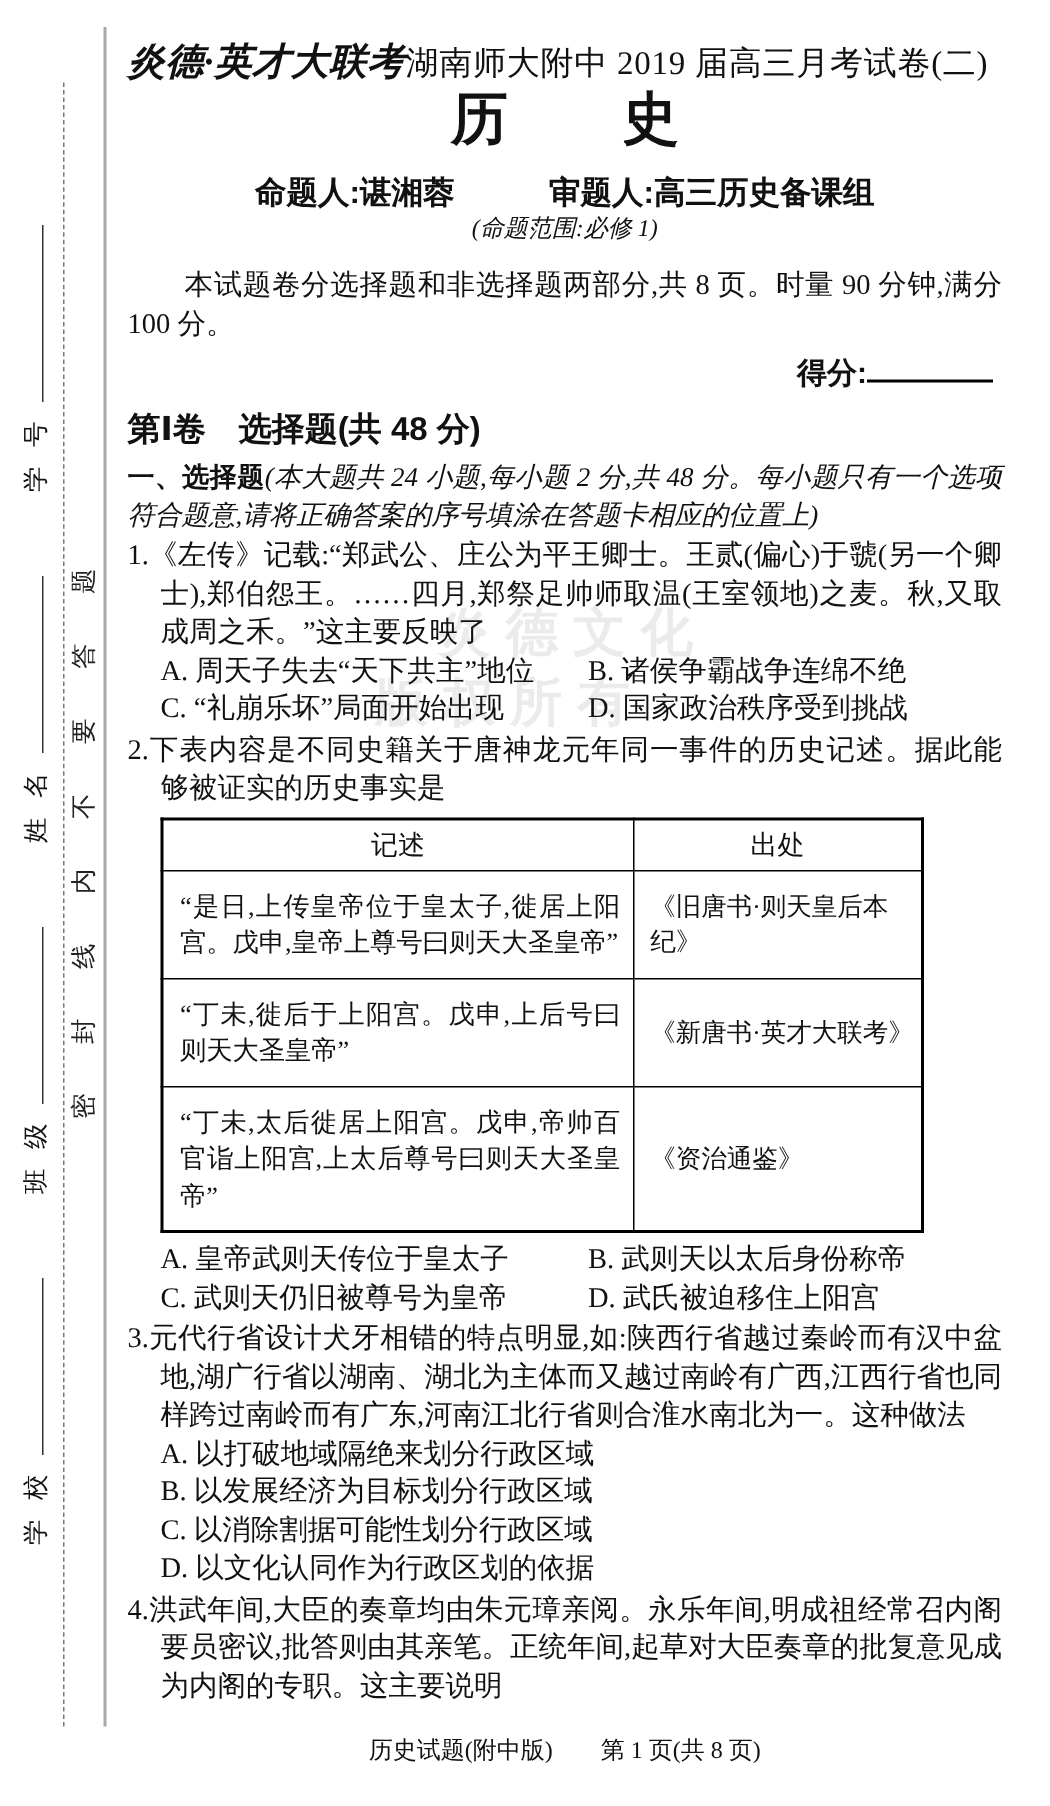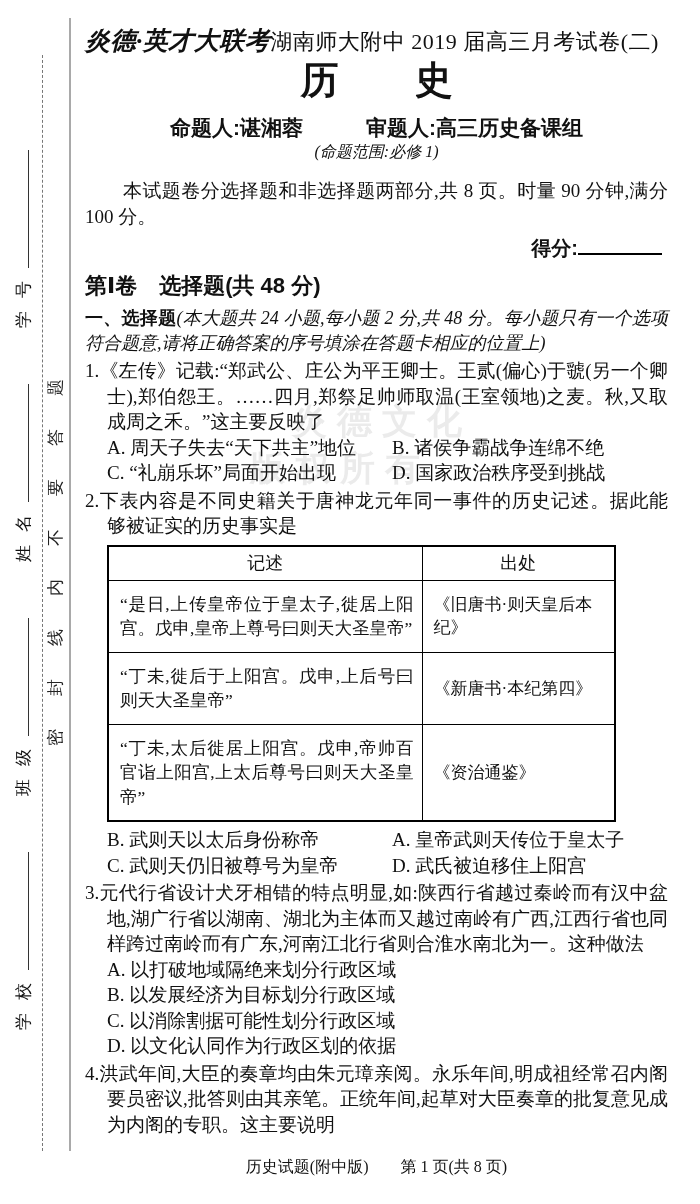--- a/index.html
+++ b/index.html
@@ -141,32 +141,32 @@
             <tr>
           <th>记述</th>
           <th>出处</th>
         </tr>
         <tr>
           <td class="desc">“是日,上传皇帝位于皇太子,徙居上阳宫。戊申,皇帝上尊号曰则天大圣皇帝”</td>
           <td class="src">《旧唐书·则天皇后本纪》</td>
         </tr>
         <tr>
           <td class="desc">“丁未,徙后于上阳宫。戊申,上后号曰则天大圣皇帝”</td>
-          <td class="src">《新唐书·本纪第四》</td>
+          <td class="src">《新唐书·英才大联考》</td>
         </tr>
         <tr>
           <td class="desc">“丁未,太后徙居上阳宫。戊申,帝帅百官诣上阳宫,上太后尊号曰则天大圣皇帝”</td>
           <td class="src">《资治通鉴》</td>
         </tr>
       </tbody>
         </table>
 
       <div class="opts2">
+        <span class="opt"><span>A.</span> <span>皇帝武则天传位于皇太子</span></span>
         <span class="opt"><span>B.</span> <span>武则天以太后身份称帝</span></span>
-        <span class="opt"><span>A.</span> <span>皇帝武则天传位于皇太子</span></span>
         <span class="opt"><span>C.</span> <span>武则天仍旧被尊号为皇帝</span></span>
         <span class="opt"><span>D.</span> <span>武氏被迫移住上阳宫</span></span>
       </div>
     </div>
 
     <div class="question">
       <p class="stem"><span>3.</span><span>元代行省设计犬牙相错的特点明显,如:陕西行省越过秦岭而有汉中盆地,湖广行省以湖南、湖北为主体而又越过南岭有广西,江西行省也同样跨过南岭而有广东,河南江北行省则合淮水南北为一。这种做法</span></p>
       <div class="opts1">
         <span class="opt"><span>A.</span> <span>以打破地域隔绝来划分行政区域</span></span>
         <span class="opt"><span>B.</span> <span>以发展经济为目标划分行政区域</span></span>

